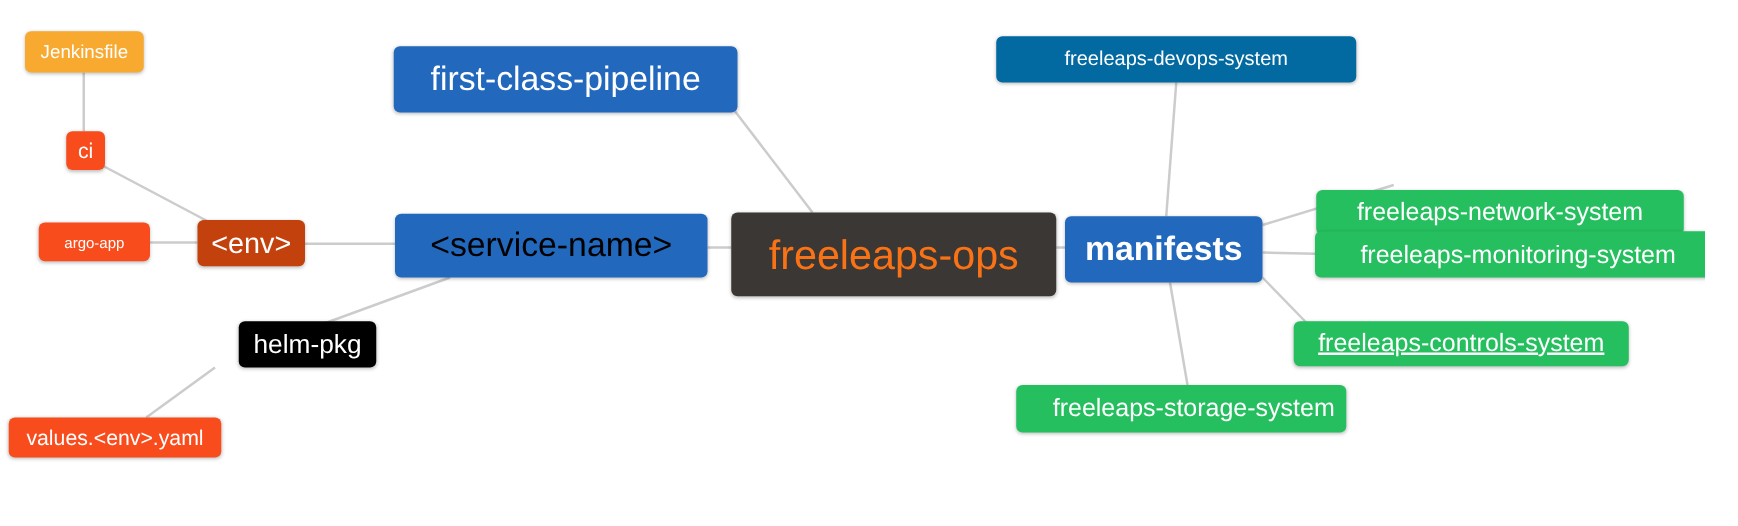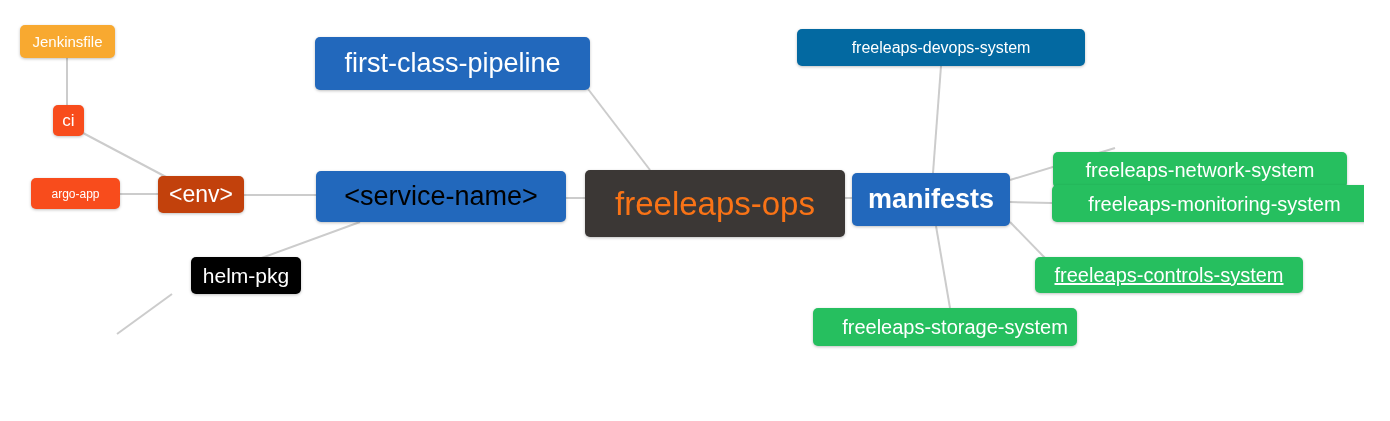--- a/index.html
+++ b/index.html
@@ -56,20 +56,21 @@
       <line x1="1010" y1="202" x2="1052" y2="203" stroke="#CCCCCC" stroke-width="2"></line>
       <line x1="1010" y1="222" x2="1045" y2="258" stroke="#CCCCCC" stroke-width="2"></line>
       <line x1="936" y1="226" x2="950" y2="308" stroke="#CCCCCC" stroke-width="2"></line>
     </svg>
 
 <div class="node" style="left: 20px; top: 25px; width: 95px; height: 33px; background: rgb(248, 169, 48); color: rgb(255, 255, 255); font-size: 15px;">Jenkinsfile</div>
     <div class="node" style="left: 53px; top: 105px; width: 31px; height: 31px; background: rgb(248, 76, 28); color: rgb(255, 255, 255); font-size: 17px;">ci</div>
     <div class="node" style="left: 31px; top: 178px; width: 89px; height: 31px; background: rgb(248, 76, 28); color: rgb(255, 255, 255); font-size: 12px;">argo-app</div>
     <div class="node" style="left: 158px; top: 176px; width: 86px; height: 37px; background: #c2410c; color: rgb(255, 255, 255); font-size: 23px;">&lt;env&gt;</div>
     <div class="node" style="left: 147px; top: 257px; width: 110px; height: 37px; background: #000000; color: rgb(255, 255, 255); font-size: 21px; margin-left: 44px;">helm-pkg</div>
+    <div class="node" style="left: 7px; top: 334px; width: 170px; height: 32px; background: rgb(248, 76, 28); color: rgb(255, 255, 255); font-size: 17px;">values.&lt;env&gt;.yaml</div>
     <div class="node" style="left: 315px; top: 37px; width: 275px; height: 53px; background: rgb(34, 104, 188); color: rgb(255, 255, 255); font-size: 27px;">first-class-pipeline</div>
     <div class="node" style="left: 316px; top: 171px; width: 250px; height: 51px; background: rgb(34, 104, 188); color: #000000; font-size: 27px;">&lt;service-name&gt;</div>
     <div class="node" style="left: 585px; top: 170px; width: 260px; height: 67px; background: rgb(59, 55, 53); color: #f97316; font-size: 33px;">freeleaps-ops</div>
     <div class="node" style="left: 852px; top: 173px; width: 158px; height: 53px; background: rgb(34, 104, 188); color: rgb(255, 255, 255); font-size: 27px; font-weight: bold;">manifests</div>
     <div class="node" style="left: 797px; top: 29px; width: 288px; height: 37px; background: #0369a1; color: rgb(255, 255, 255); font-size: 16px;">freeleaps-devops-system</div>
     <div class="node" style="left: 1053px; top: 112px; width: 294px; height: 36px; background: rgb(38, 191, 95); color: rgb(255, 255, 255); font-size: 20px; margin-top: 40px;">freeleaps-network-system</div>
     <div class="node" style="left: 1052px; top: 185px; width: 325px; height: 37px; background: rgb(38, 191, 95); color: rgb(255, 255, 255); font-size: 20px;">freeleaps-monitoring-system</div>
     <div class="node" style="left: 1035px; top: 257px; width: 268px; height: 36px; background: rgb(38, 191, 95); color: rgb(255, 255, 255); font-size: 20px; text-decoration: underline;">freeleaps-controls-system</div>
     <div class="node" style="left: 813px; top: 308px; width: 264px; height: 38px; background: rgb(38, 191, 95); color: rgb(255, 255, 255); font-size: 20px; padding-left: 20px;">freeleaps-storage-system</div>
   </div>

